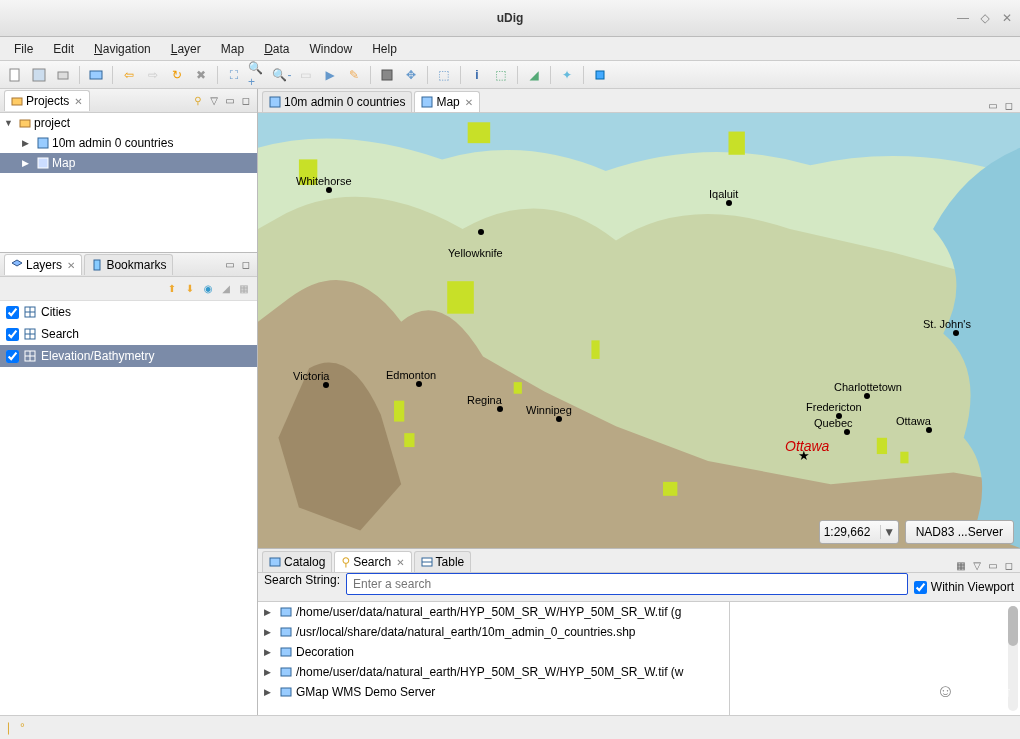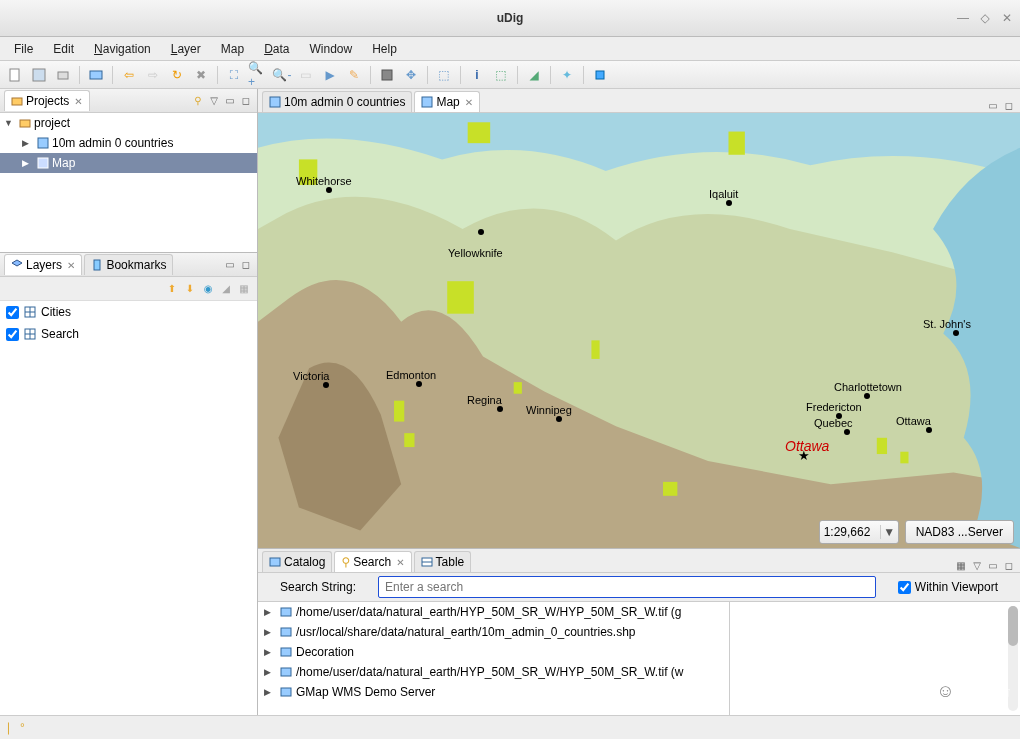--- a/index.html
+++ b/index.html
@@ -42,21 +42,21 @@
 .city-dot { position: absolute; width: 6px; height: 6px; background: #000; border-radius: 50%; }
 .capital-star { position: absolute; font-size: 13px; color: #000; }
 .capital-label { position: absolute; font-size: 14px; color: #c00; font-style: italic; margin-left: 15px; }
 .map-statusbar { position: absolute; bottom: 4px; right: 6px; display: flex; gap: 6px; }
 .scale-box { display: flex; align-items: center; background: linear-gradient(#fafafa,#e8e8e8); border: 1px solid #aaa; border-radius: 3px; height: 24px; }
 .scale-box input { border: none; background: transparent; width: 60px; padding: 0 4px; font-size: 12px; }
 .scale-dd { width: 18px; text-align: center; border-left: 1px solid #ccc; cursor: pointer; color: #555; }
 .crs-btn { background: linear-gradient(#fafafa,#e8e8e8); border: 1px solid #aaa; border-radius: 3px; padding: 4px 10px; cursor: pointer; }
 .bottom-pane { height: 166px; display: flex; flex-direction: column; background: #eee; }
 .bottom-tabs { height: 24px; display: flex; align-items: flex-end; padding: 0 4px; border-bottom: 1px solid #ccc; }
-.search-bar { height: 28px; display: flex; align-items: center; padding: 0 22px; gap: 22px; }
+.search-bar { height: 28px; display: flex; padding: 0 6px; gap: 6px; }
 .search-bar input[type=text] { flex: 1; height: 22px; border: 1px solid #1d4ed8; border-radius: 2px; padding: 0 6px; background: #fff; }
 .within-vp { display: flex; align-items: center; gap: 4px; white-space: nowrap; }
 .search-results { flex: 1; display: flex; background: #fff; border-top: 1px solid #ccc; }
 .result-list { flex: 1; overflow: auto; border-right: 1px solid #ccc; }
 .result-row { display: flex; align-items: center; gap: 4px; padding: 3px 6px; cursor: pointer; }
 .result-detail { width: 290px; background: #fff; position: relative; }
 .result-scroll { position: absolute; right: 2px; top: 4px; bottom: 4px; width: 10px; background: #eee; border-radius: 5px; }
 .result-scroll-thumb { width: 10px; height: 40px; background: #bbb; border-radius: 5px; }
 .statusbar { height: 24px; background: #eee; border-top: 1px solid #ccc; display: flex; align-items: center; }
 .status-left { width: 40px; padding-left: 8px; }
@@ -226,20 +226,29 @@
           <span>Cities</span>
         </div>
         <div class="layer-row">
           <input type="checkbox" checked="" style="">
           <svg class="icon-sq">
               <rect x="1" y="1" width="10" height="10" fill="none" stroke="#369"></rect>
               <line x1="6" y1="1" x2="6" y2="11" stroke="#369"></line>
               <line x1="1" y1="6" x2="11" y2="6" stroke="#369"></line>
             </svg>
           <span>Search</span>
+        </div>
+        <div class="layer-row selected">
+          <input type="checkbox" checked="" style="">
+          <svg class="icon-sq">
+              <rect x="1" y="1" width="10" height="10" fill="none" stroke="#fff"></rect>
+              <line x1="6" y1="1" x2="6" y2="11" stroke="#fff"></line>
+              <line x1="1" y1="6" x2="11" y2="6" stroke="#fff"></line>
+            </svg>
+          <span>Elevation/Bathymetry</span>
         </div>
       </div>
     </div>
   </div>
 
   <div class="right-pane">
     <div class="editor-tabs">
       <div class="tab inactive">
         <svg class="icon-sq">
             <rect x="1" y="1" width="10" height="10" fill="#9cf" stroke="#369"></rect>

